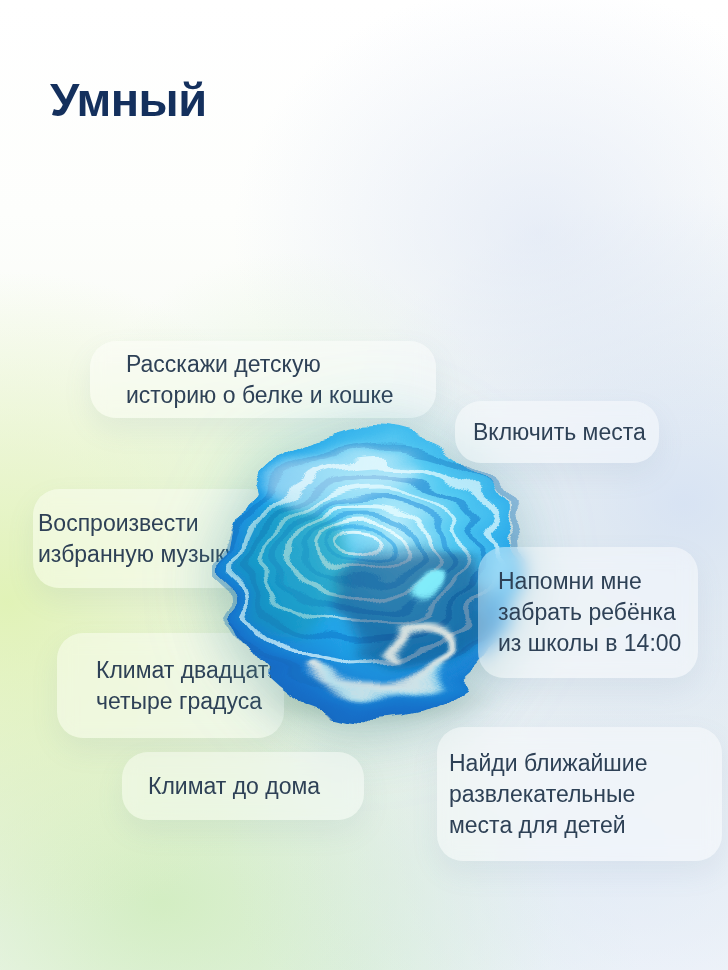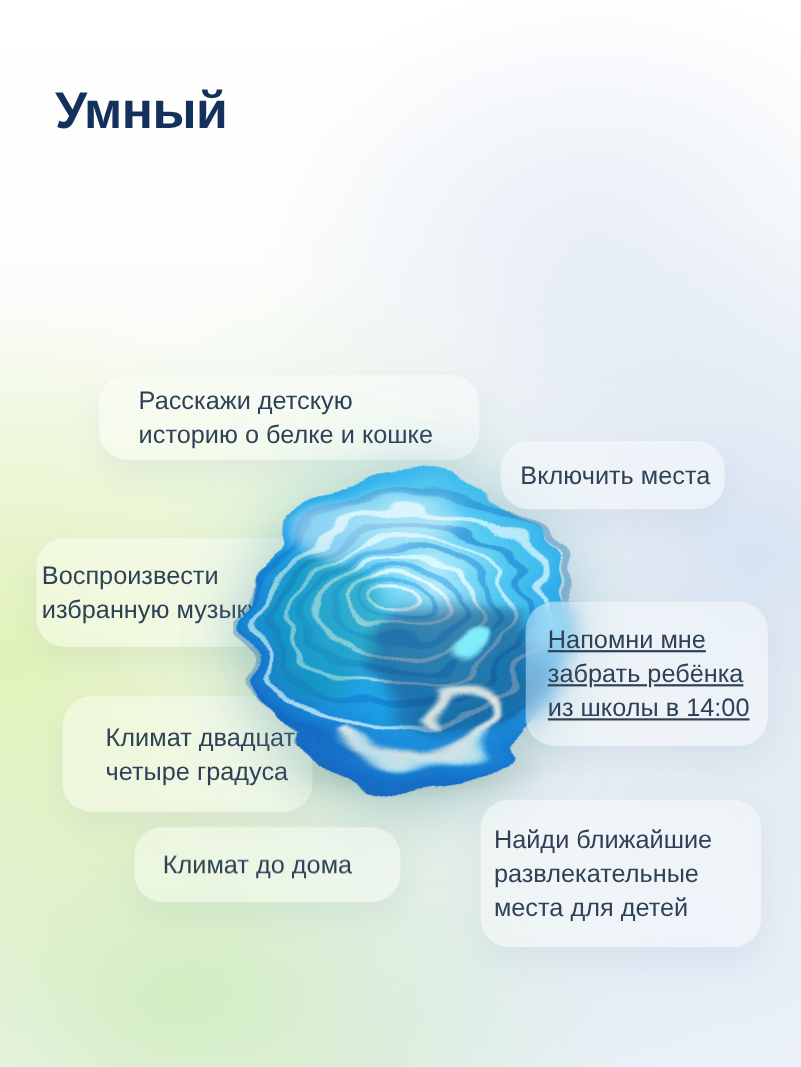--- a/index.html
+++ b/index.html
@@ -36,24 +36,24 @@
     box-shadow:0 12px 28px rgba(110,140,165,.10);
     backdrop-filter:blur(9px) saturate(1.05);
     -webkit-backdrop-filter:blur(9px) saturate(1.05);
     color:var(--bubble-text,#2e4156);
     font-size:23px;line-height:31px;font-weight:400;
   }
   .bubble span{white-space:pre-line;}
   .b1{left:90px; top:341px; width:346px;height:77px; padding-left:36px;z-index:1;}
   .b2{left:455px;top:401px; width:204px;height:62px; padding-left:18px;z-index:3;}
   .b3{left:33px; top:489px; width:242px;height:99px; padding-left:5px;z-index:1;}
-  .b4{left:478px;top:547px; width:220px;height:131px;padding-left:20px;z-index:3;text-decoration:underline;}
+  .b4{left:478px;top:547px; width:220px;height:131px;padding-left:20px;z-index:3;}
   .b5{left:57px; top:633px; width:227px;height:105px;padding-left:39px;z-index:1;}
   .b6{left:122px;top:752px; width:242px;height:68px; padding-left:26px;z-index:3;}
-  .b7{left:437px;top:727px; width:255px;height:134px;padding-left:12px;z-index:3;}
+  .b7{left:437px;top:727px; width:285px;height:134px;padding-left:12px;z-index:3;}
   .ground-shadow{
     position:absolute;left:242px;top:676px;width:260px;height:48px;
     background:radial-gradient(closest-side, rgba(75,105,60,.28), rgba(75,105,60,0));
     filter:blur(6px);
     z-index:1;
   }
   .sphere-wrap{
     position:absolute;left:212px;top:418px;width:318px;height:318px;
     z-index:2;
   }

